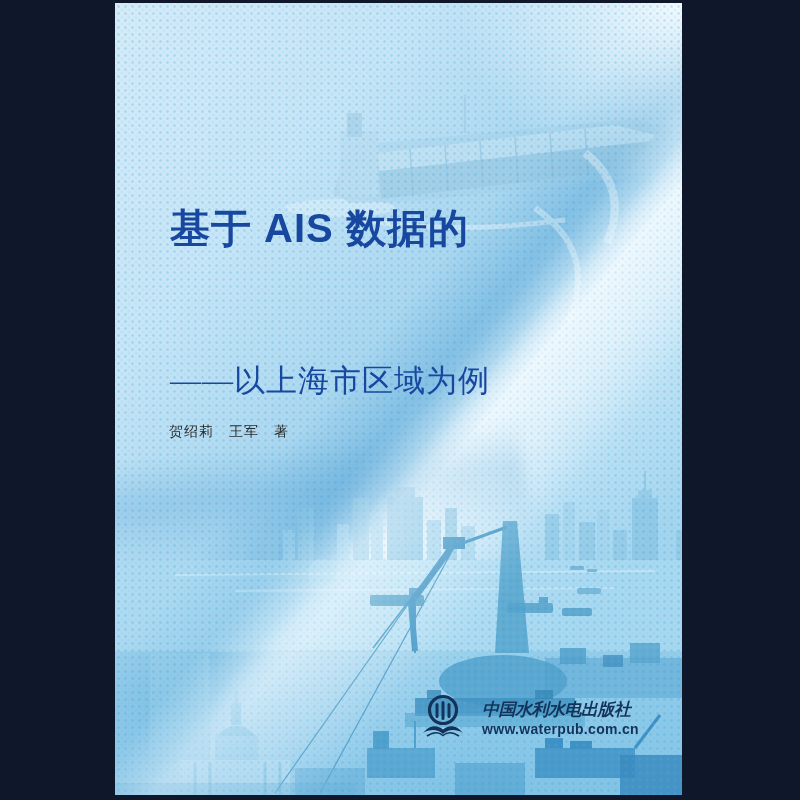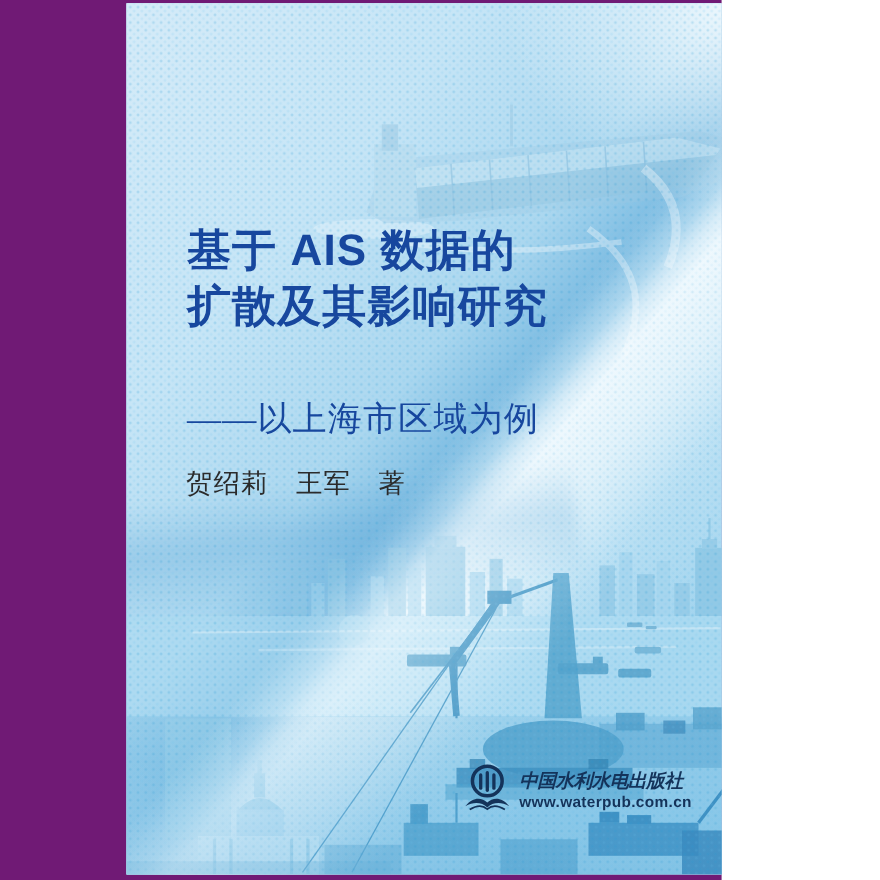--- a/index.html
+++ b/index.html
@@ -1,16 +1,16 @@
 <!DOCTYPE html>
 <html style="--title_blue: #17479e; --byline_ink: #2b2b2b; --publisher_navy: #14335a; --cover_light: #cfe7f6; --cover_medium: #a6d4ee; --cover_deep: #7cbbe1; --halftone_dot: #1e96d2; --page_margin: #ffffff;"><head>
 <meta charset="utf-8">
 <style>
   html,body{margin:0;padding:0;background:#ffffff;}
-  .page{position:relative;width:656px;height:800px;background:#701a75;overflow:hidden;
+  .page{position:relative;width:800px;height:800px;background:#0f172a;overflow:hidden;
         font-family:"Liberation Sans",sans-serif;}
   .cover{position:absolute;left:115px;top:3px;width:567px;height:792px;overflow:hidden;
     background-color:#abd9f0;
     background-image:
       radial-gradient(ellipse 55% 32% at 100% 0%, rgba(247,252,255,.95), rgba(247,252,255,0) 72%),
       radial-gradient(ellipse 40% 22% at 0% 100%, rgba(228,245,252,.55), rgba(228,245,252,0) 60%),
       linear-gradient(130deg,
         #d5ebf8 0%, #c6e5f6 26%, #abd7ef 44%,
         #7cbbe1 52.5%, #8cc5e6 55%,
         #ecf7fd 58.5%, #e0f1fa 63%,
@@ -28,23 +28,23 @@
       radial-gradient(rgba(30,150,210,.20) 1px, rgba(30,150,210,0) 1.6px),
       radial-gradient(rgba(110,195,238,.16) 1px, rgba(110,195,238,0) 1.6px);
     background-size:100% 100%,100% 100%,7px 7px,7px 7px;
     background-position:0 0,0 0,0 0,3.5px 3.5px;}
   .title{position:absolute;left:55px;top:200px;
     font-weight:bold;font-size:40px;line-height:51px;letter-spacing:1px;
     color:var(--title_blue,#17479e);white-space:nowrap;}
   .subtitle{position:absolute;left:55px;top:357px;
     font-family:"Liberation Serif",serif;font-weight:normal;font-size:31px;
     letter-spacing:1px;color:var(--title_blue,#17479e);white-space:nowrap;}
-  .byline{position:absolute;left:54px;top:420px;font-size:24px;letter-spacing:1px;
+  .byline{position:absolute;left:54px;top:420px;font-size:14px;letter-spacing:1px;
     color:var(--byline_ink,#2b2b2b);white-space:nowrap;}
-  .publisher{position:absolute;left:306px;top:690px;display:flex;align-items:center;gap:7px;
+  .publisher{position:absolute;left:306px;top:690px;display:flex;align-items:center;gap:17px;
     color:var(--publisher_navy,#14335a);}
   .publisher svg{display:block;}
   .pub-name{font-family:"Liberation Serif",serif;font-style:italic;font-weight:bold;
     font-size:17px;letter-spacing:-0.5px;white-space:nowrap;}
   .pub-url{font-weight:bold;font-size:14px;letter-spacing:.3px;white-space:nowrap;}
 </style>
 </head>
 <body>
 
 <div class="page">
@@ -170,21 +170,20 @@
           <rect x="0" y="780" width="240" height="12" fill="#6fb4da" opacity="0.4"></rect>
         </g>
       </g>
     </svg>
 
     <div class="midband"></div>
     <div class="dots"></div>
 
     <div class="title">
       <div>基于 AIS 数据的</div>
-      <div>扩散及其影响研究</div>
     </div>
 
     <div class="subtitle">——以上海市区域为例</div>
     <div class="byline">贺绍莉　王军　著</div>
 
     <div class="publisher">
       <svg width="44" height="48" viewBox="0 0 44 48">
         <circle cx="22" cy="17" r="13.5" fill="none" stroke="currentColor" stroke-width="3.2"></circle>
         <g stroke="currentColor" stroke-width="3" stroke-linecap="round" fill="none">
           <line x1="16" y1="11.5" x2="16" y2="23.5"></line>

